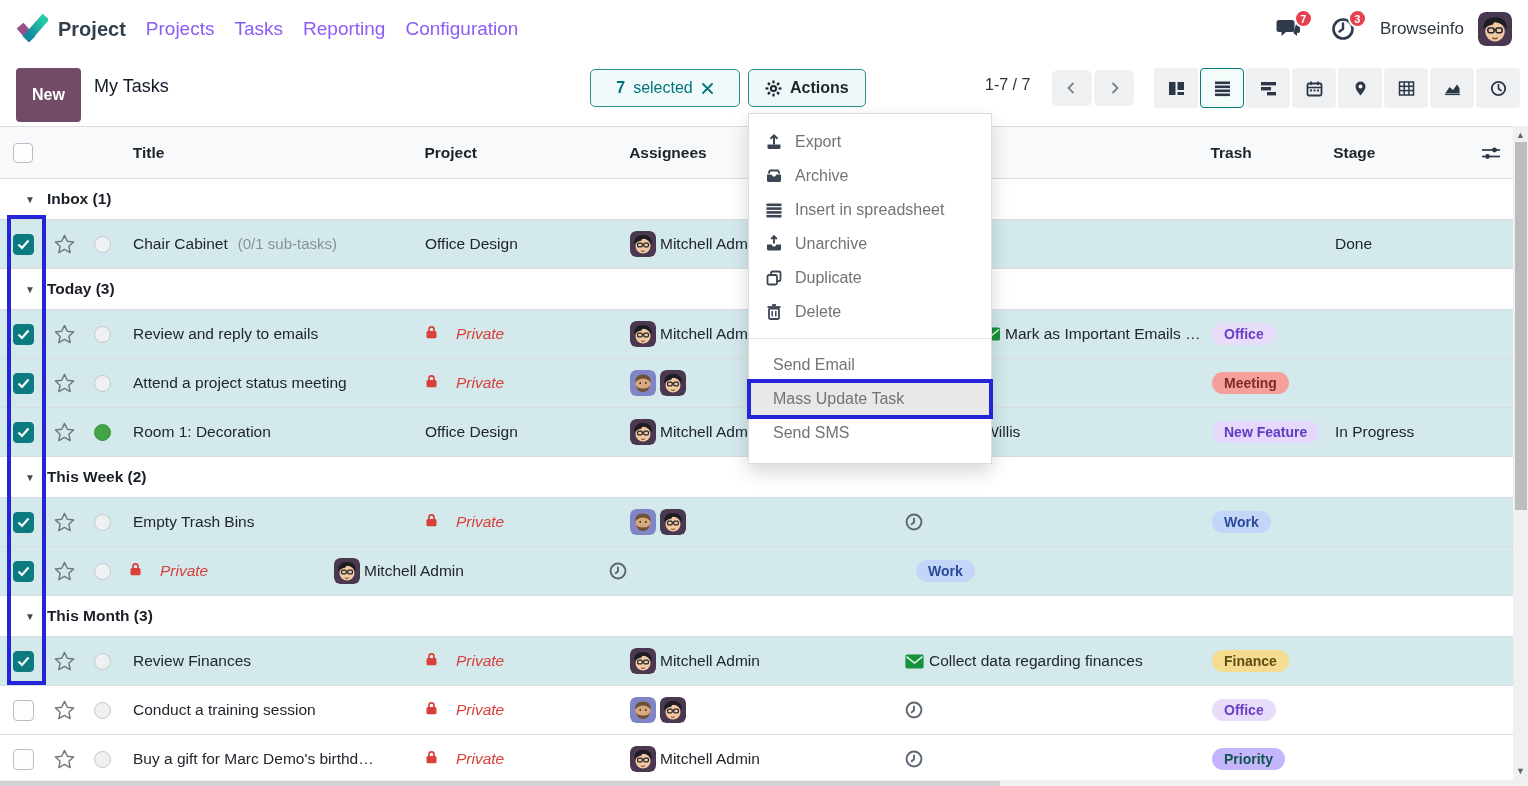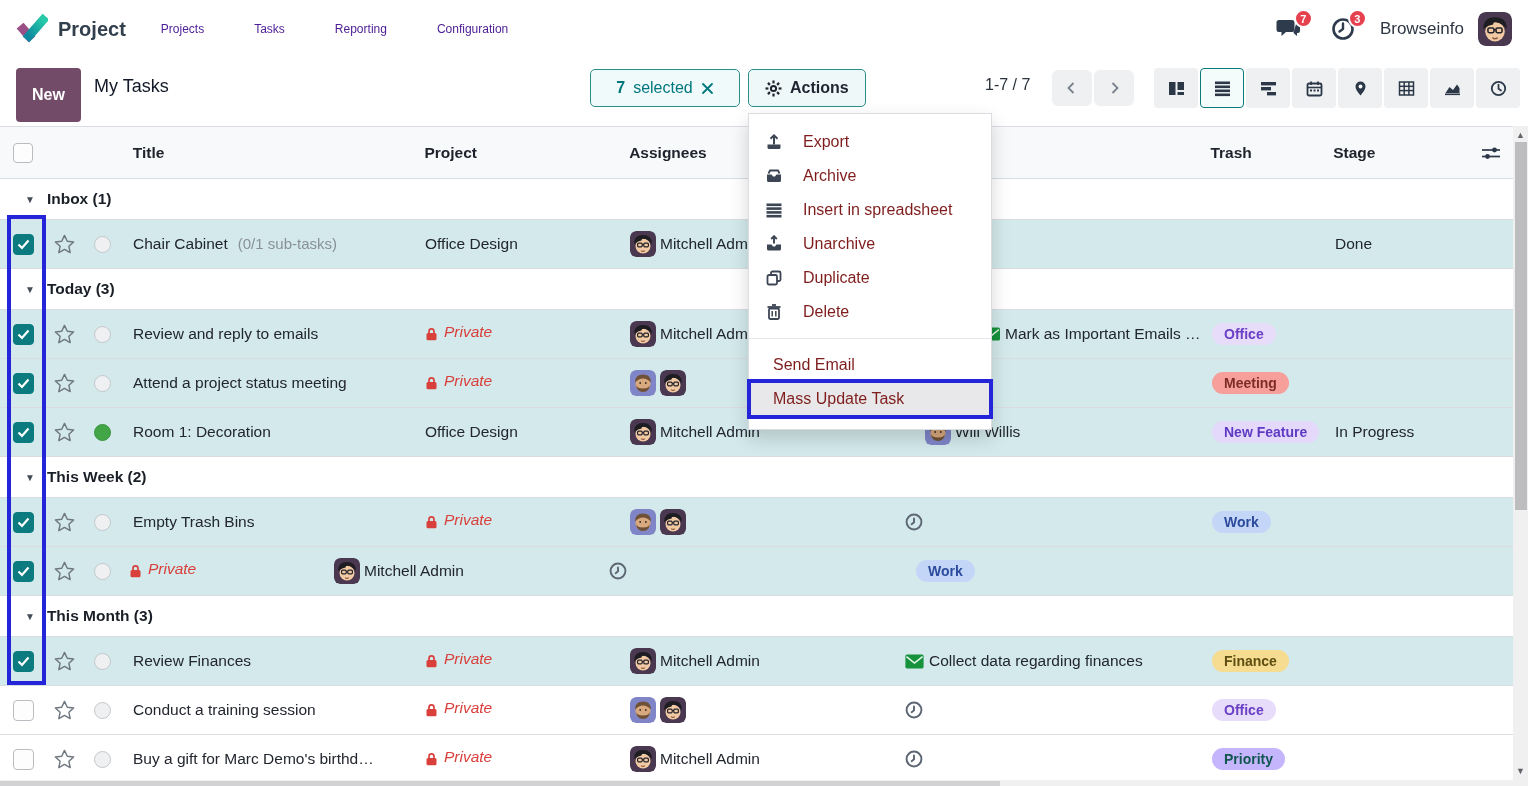--- a/index.html
+++ b/index.html
@@ -3,21 +3,21 @@
 <meta charset="utf-8">
 <style>
   * { margin:0; padding:0; box-sizing:border-box; }
   html,body { width:1528px; height:786px; overflow:hidden; background:#fff;
     font-family:"Liberation Sans", sans-serif; color:#22262e; }
 
   
   #topnav { position:absolute; left:0; top:0; width:1528px; height:58px; background:#fff;
     display:flex; align-items:center; padding:0 16px; }
   .app-name { font-size:20px; font-weight:700; color:#32404e; margin:0 10px 0 10px; }
-  .nav-item { font-size:12px; color:#4c1d95; margin:0 25px; cursor:pointer; }
+  .nav-item { font-size:19px; color:#8b5cf6; margin:0 10px; cursor:pointer; }
   #topnav .spacer { flex:1; }
   .systray { position:relative; margin:0 14px; width:26px; height:26px; }
   .badge { position:absolute; top:-7px; right:-11px; background:#e5414e; color:#fff;
     font-size:11px; font-weight:700; min-width:19px; height:19px; border-radius:10px;
     display:flex; align-items:center; justify-content:center; border:2px solid #fff; }
   .username { font-size:17px; color:#2e3744; margin:0 14px 0 10px; }
   .avatar-big { width:34px; height:34px; border-radius:7px; }
 
   
   #controlbar { position:absolute; left:0; top:58px; width:1528px; height:58px; background:#fff; }
@@ -52,37 +52,37 @@
   .c-star   { width:36px; display:flex; justify-content:center; }
   .c-status { width:40px; display:flex; justify-content:center; }
   .c-title  { width:296px; padding-left:11px; white-space:nowrap; overflow:hidden; }
   .c-project{ width:205px; padding-left:7px; white-space:nowrap; }
   .c-assign { width:280px; padding-left:7px; display:flex; align-items:center; white-space:nowrap; }
   .c-activity{ width:305px; padding-left:2px; display:flex; align-items:center; gap:5px; white-space:nowrap; }
   .c-tags   { width:125px; padding-left:4px; }
   .c-stage  { width:150px; padding-left:2px; }
   .c-gear   { flex:1; display:flex; justify-content:flex-end; padding-right:12px; }
   .subtitle { color:#8a9099; margin-left:10px; font-size:15px; }
-  .private  { color:#d9403c; font-style:italic; display:inline-flex; align-items:flex-end; gap:6px; }
+  .private  { color:#d9403c; font-style:italic; display:inline-flex; align-items:flex-start; gap:18px; }
   .cbx { width:21px; height:21px; border-radius:4px; border:1px solid #b9bdc2; background:#fdfdfd;
     display:flex; align-items:center; justify-content:center; cursor:pointer; }
   .cbx.checked { background:#0c7b7f; border-color:#0c7b7f; }
   .dot { width:17px; height:17px; border-radius:50%; border:1px solid #c3c7cc; background:#eef0f1; cursor:pointer; }
   .dot.green { background:#42a546; border-color:#3a9440; }
   .avatar { width:26px; height:26px; border-radius:6px; margin-right:4px; flex:0 0 auto; }
   .aname { color:#22262e; }
   .assign-gap { display:inline-block; width:165px; }
   .tag { display:inline-block; padding:3px 12px; border-radius:20px; font-weight:700; font-size:14px; }
   .grp-tri { display:inline-block; margin:0 12px 0 25px; font-size:10px; color:#444c57; }
 
   
   #dropdown { position:absolute; left:748px; top:113px; width:244px; background:#fff;
     border:1px solid #dadce0; box-shadow:0 8px 18px rgba(0,0,0,.16); z-index:40; padding:11px 0 13px 0; }
-  .dd-item { height:34px; display:flex; align-items:center; padding-left:16px; gap:20px;
-    font-size:16px; color:#7f1d1d; cursor:pointer; position:relative;text-align:center; }
+  .dd-item { height:34px; display:flex; align-items:center; padding-left:16px; gap:12px;
+    font-size:16px; color:#737373; cursor:pointer; position:relative;text-align:center; }
   .dd-item .dd-label { padding-left:0; }
   .dd-sec2 { padding-left:24px; }
   .dd-sep { height:1px; background:#e4e6ea; margin:9px 0; }
   .dd-item.highlight { background:#e8e8ea; }
   .dd-blue-box { position:absolute; left:-2px; right:-2px; top:-3px; bottom:-3px;
     border:4px solid #2424d8; pointer-events:none; }
 
   
   #col-blue-box { position:absolute; left:7px; top:215px; width:39px; height:470px;
     border:4px solid #2424d8; z-index:30; pointer-events:none; }
@@ -704,20 +704,23 @@
     <span class="dd-label">Delete</span>
     </div>
   <div class="dd-sep"></div>
   <div class="dd-item dd-sec2">
     <span class="dd-label">Send Email</span>
     </div>
   <div class="dd-item dd-sec2 highlight">
     <span class="dd-label">Mass Update Task</span>
     <div class="dd-blue-box" style="border-color: rgb(36, 36, 216);"></div>
     </div>
+  <div class="dd-item dd-sec2">
+    <span class="dd-label">Send SMS</span>
+    </div>
 </div>
 
 <div id="col-blue-box" style="border-color: rgb(36, 36, 216);"></div>
 
 <div id="vscroll">
   <div class="scroll-arrow" style="top:2px">▲</div>
   <div id="vthumb"></div>
   <div class="scroll-arrow" style="bottom:2px">▼</div>
 </div>
 <div id="hscroll">

